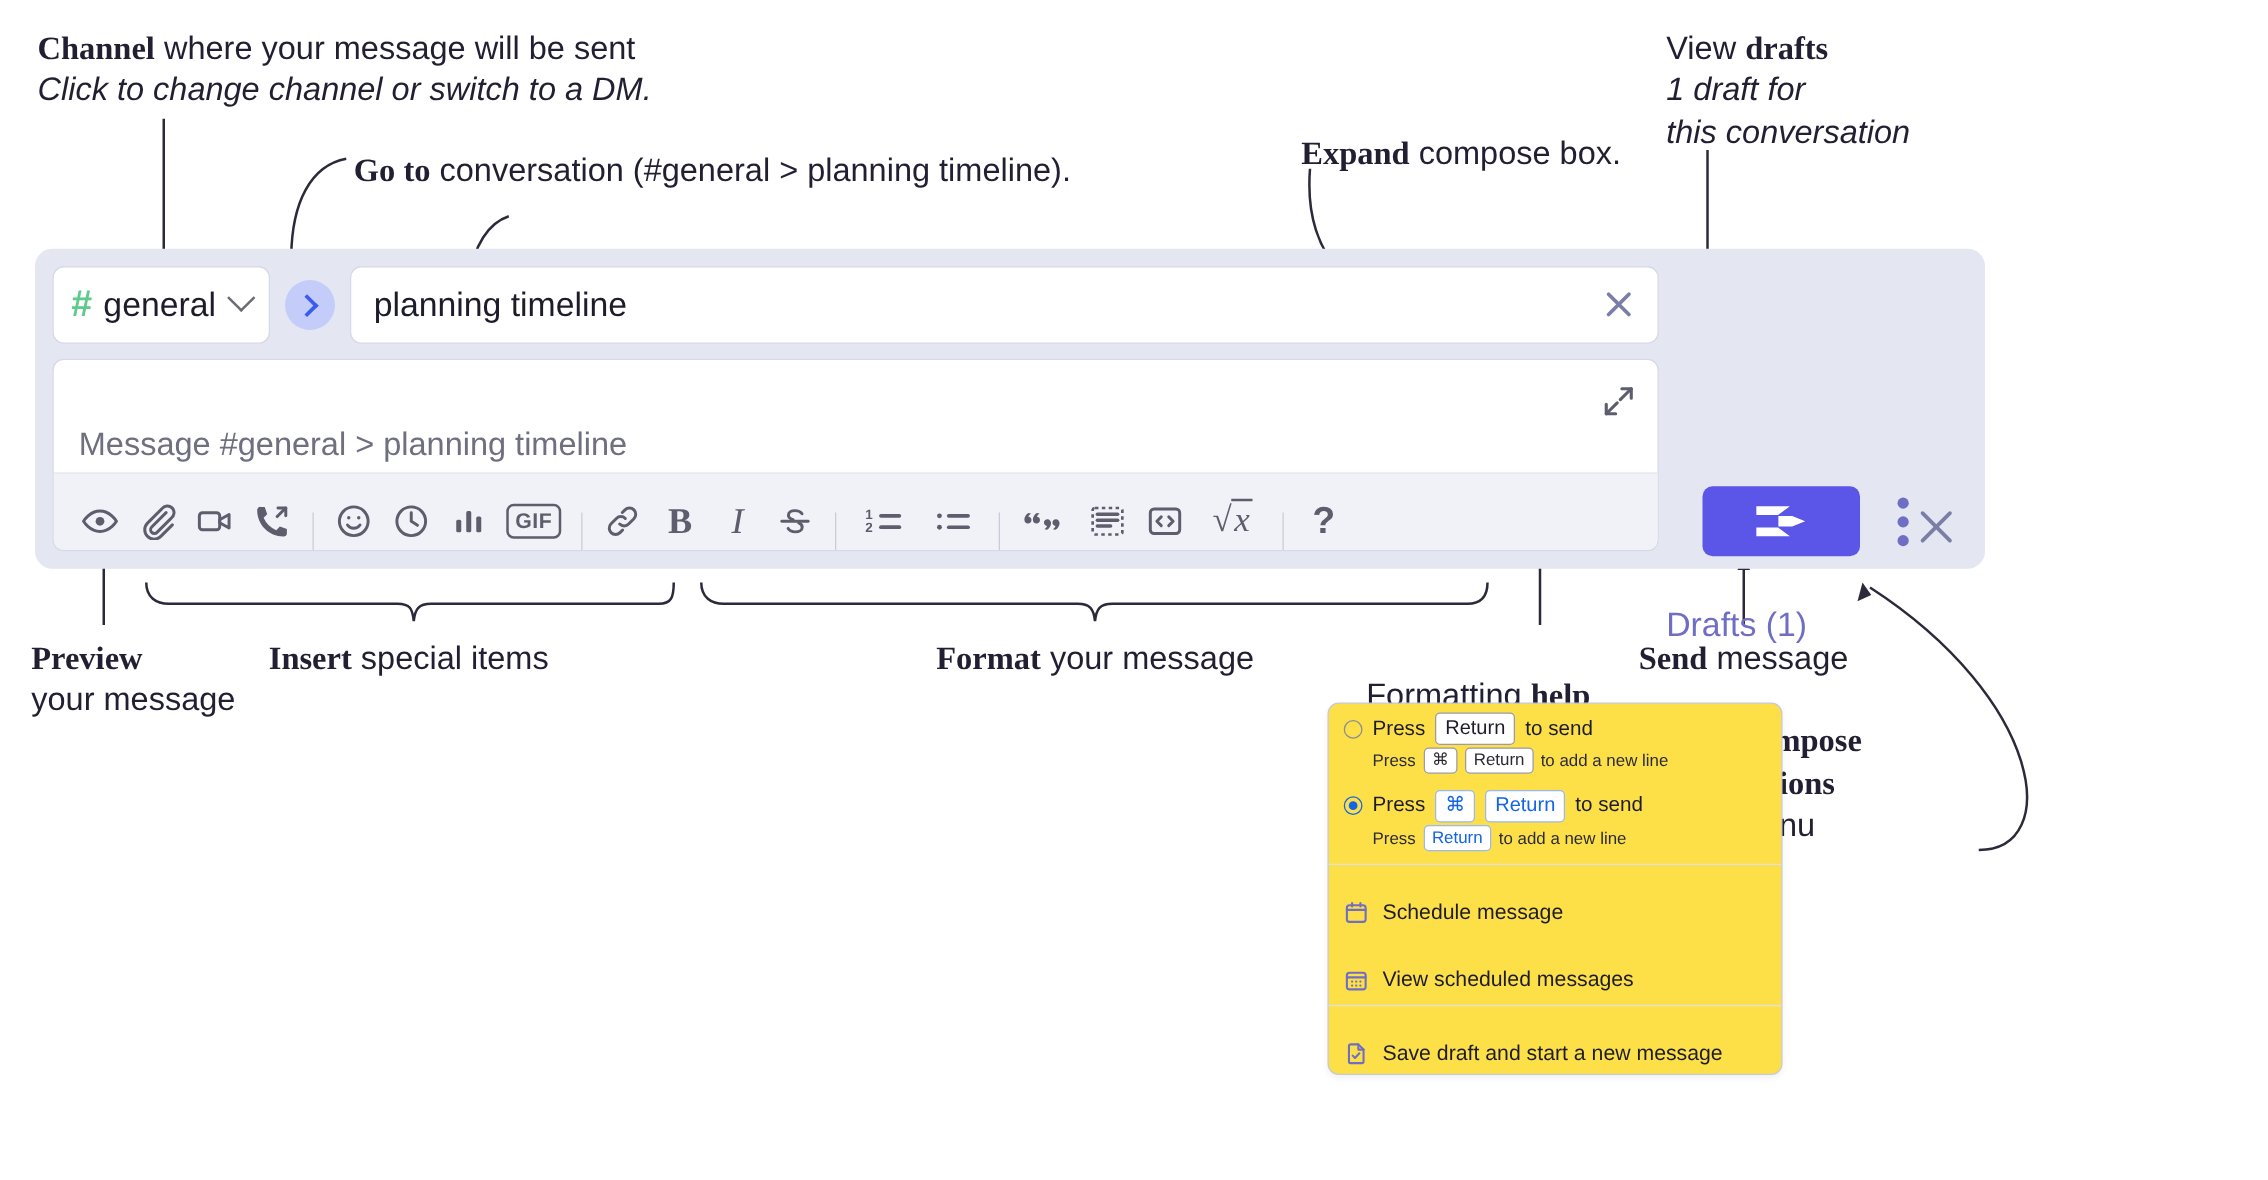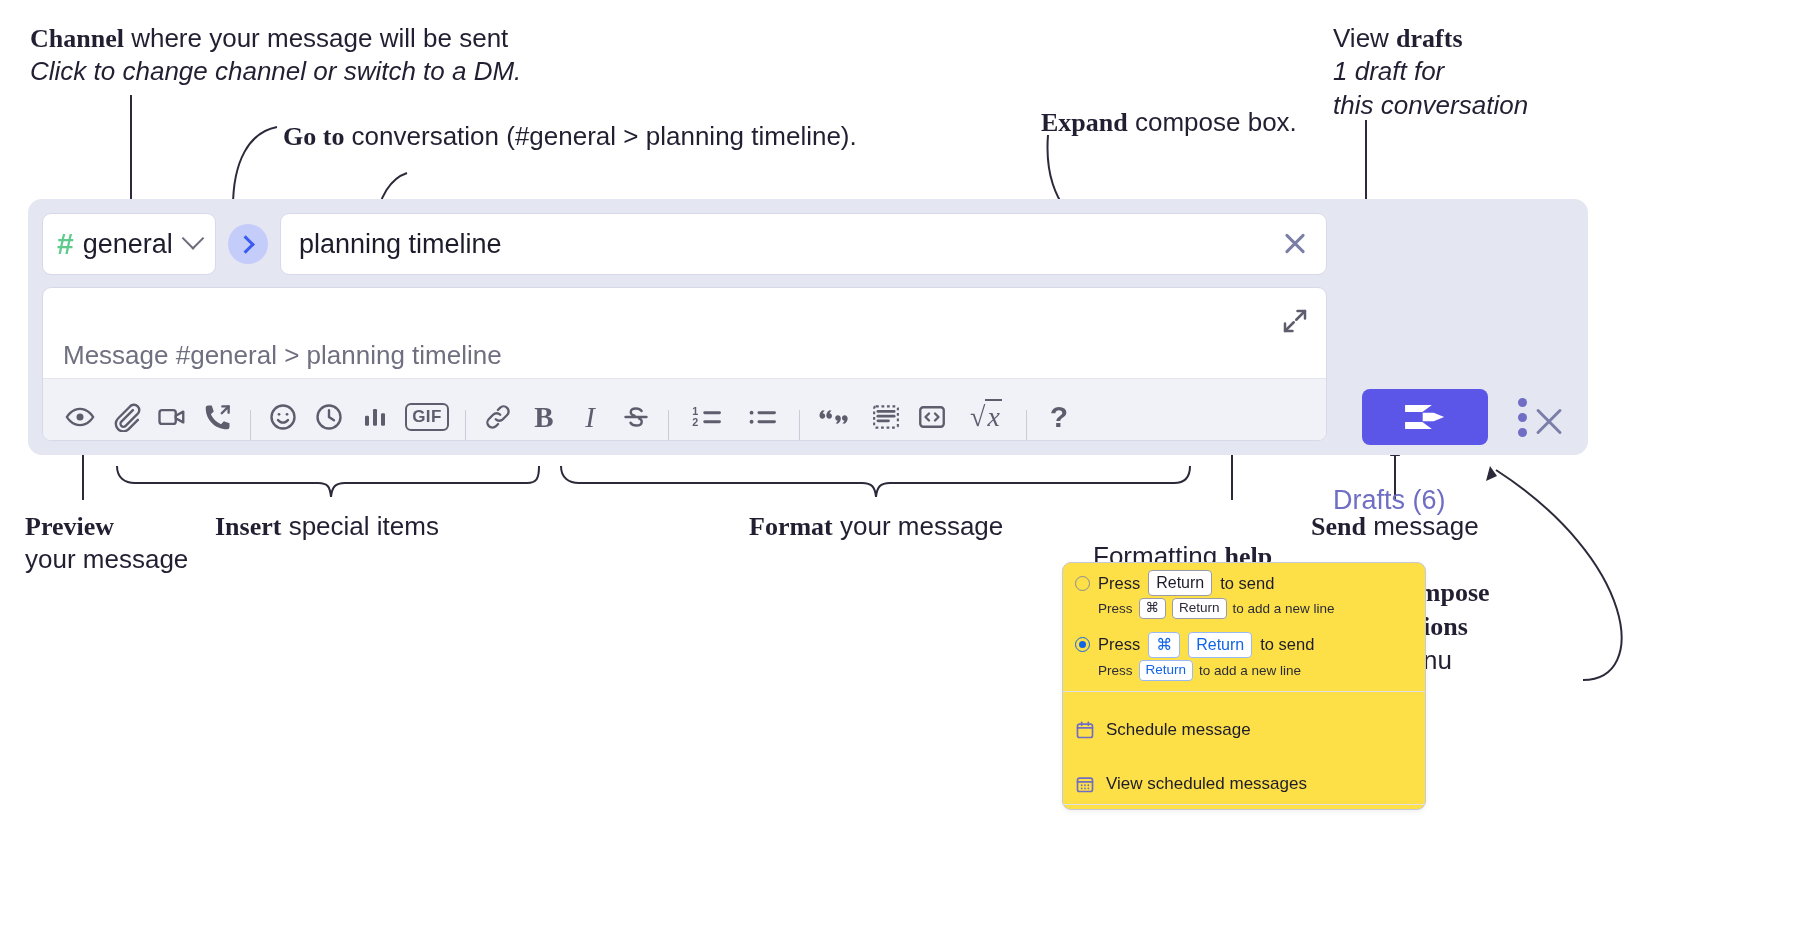--- a/index.html
+++ b/index.html
@@ -401,21 +401,21 @@
           <path d="M2 3.2h17.5l-6.2 4.6H2zM2 14.2h11.3l6.2 4.6H2zM13.5 8.3h7.2L27.5 11l-6.8 2.7h-7.2z"></path>
         </svg>
     </button>
 
     <div class="kebab">
       <i></i>
       <i></i>
       <i></i>
     </div>
 
-    <div class="drafts-link">Drafts (6)</div>
+    <div class="drafts-link">Drafts (1)</div>
 
     <div class="close-x"></div>
   </div>
 
   <div class="menu">
 
     <div class="radio-row">
       <span class="rd"></span>
       <span>Press </span>
       <span class="key big">Return</span>
@@ -466,16 +466,26 @@
             <circle cx="8" cy="17.3" r="1.1" fill="#6f6ec4" stroke="none"></circle>
             <circle cx="12" cy="17.3" r="1.1" fill="#6f6ec4" stroke="none"></circle>
             <circle cx="16" cy="17.3" r="1.1" fill="#6f6ec4" stroke="none"></circle>
           </svg>
       </span>
       <span>View scheduled messages</span>
     </div>
 
     <div class="divider"></div>
 
+    <div class="mrow">
+      <span class="micon">
+        <svg width="20" height="20" viewBox="0 0 24 24" fill="none" stroke="#6f6ec4" stroke-width="2" stroke-linecap="round" stroke-linejoin="round">
+            <path d="M14 3H6.5A1.5 1.5 0 005 4.5v15A1.5 1.5 0 006.5 21h11a1.5 1.5 0 001.5-1.5V8z"></path>
+            <polyline points="14,3 14,8 19,8"></polyline>
+            <polyline points="8.6,13.8 10.8,16 15,11.6"></polyline>
+          </svg>
+      </span>
+      <span>Save draft and start a new message</span>
+    </div>
 
   </div>
 
 </div>
 
 </body></html>

